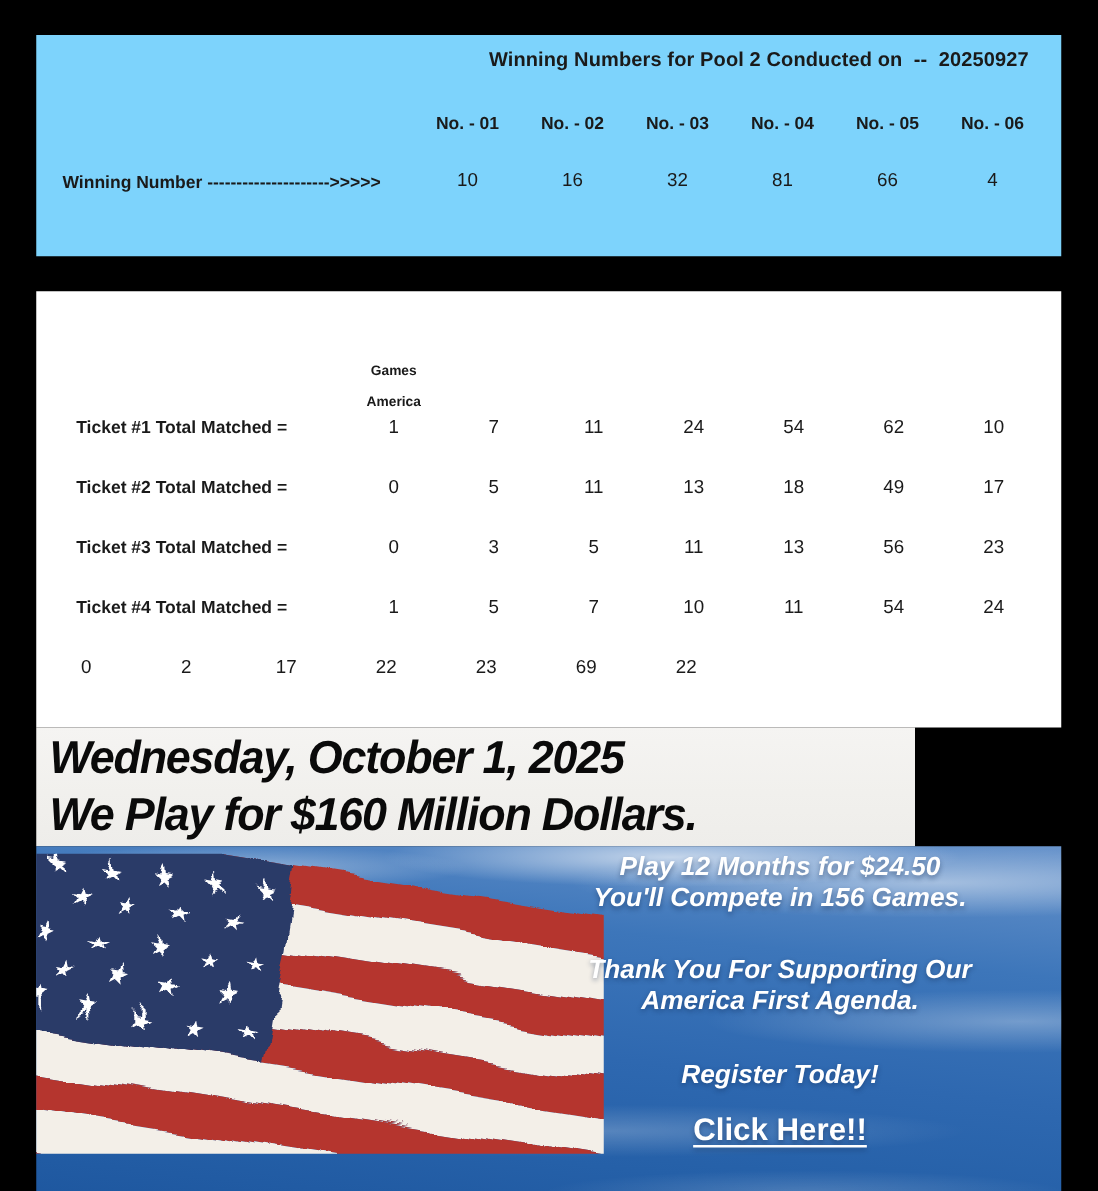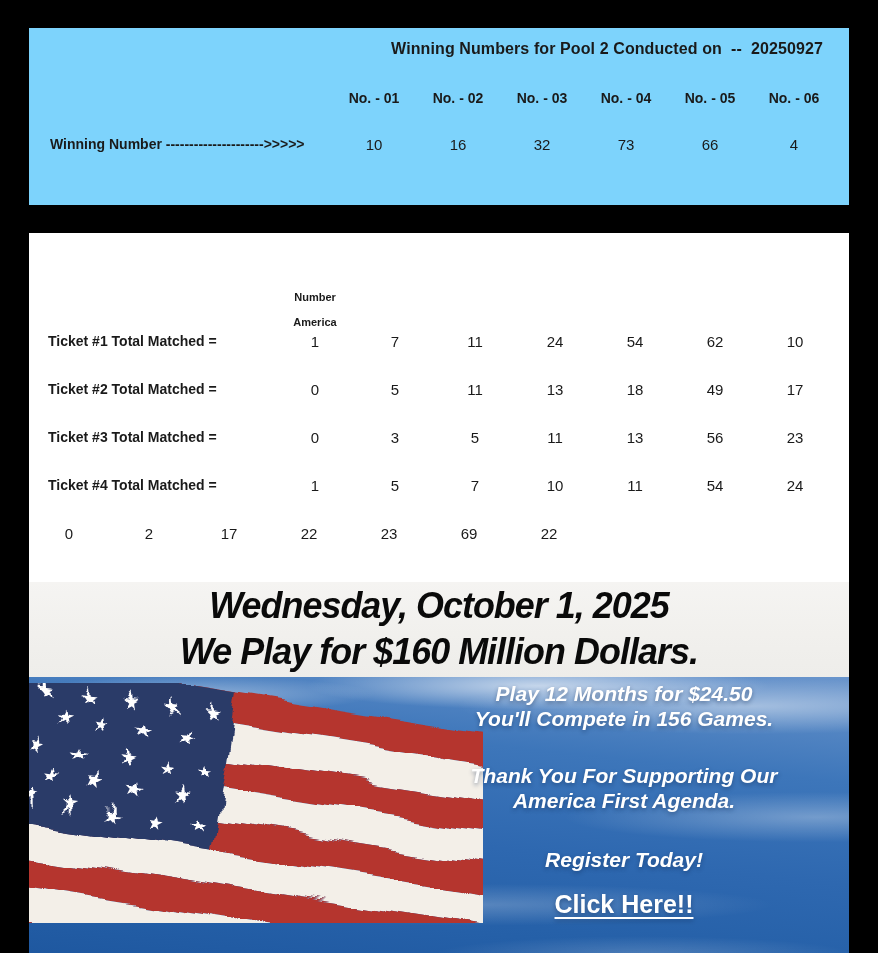--- a/index.html
+++ b/index.html
@@ -14,47 +14,47 @@
 
   
   .panel1 {
     position:absolute; left:29px; top:28px; width:820px; height:177px;
     background:#7dd3fc;
   }
   .p1-title {
     position:absolute; top:12px; right:26px;
     font-size:16px; font-weight:bold; letter-spacing:.1px;
   }
-  .hdr-row, .val-row { position:absolute; left:0; right:0; display:flex; align-items:flex-start; }
+  .hdr-row, .val-row { position:absolute; left:0; right:0; display:flex; align-items:center; }
   .hdr-row { top:62px; }
   .val-row { top:108px; }
   .p1-spacer { width:303px; padding-left:21px; font-size:14px; font-weight:bold; white-space:nowrap; }
   .p1-col { width:84px; text-align:center; }
   .hdr-row .p1-col { font-size:14px; font-weight:bold; }
   .val-row .p1-col { font-size:15px; }
 
   
   .panel2 {
     position:absolute; left:29px; top:233px; width:820px; height:349px;
     background:#ffffff;
   }
   .total-hdr {
     position:absolute; top:52px; left:246px; width:80px;
     text-align:center; font-size:11px; font-weight:bold; line-height:25px;
   }
   .tickets { position:absolute; top:84px; left:0; right:0; }
   .t-row { display:flex; align-items:center; height:48px; }
-  .t-label { width:246px; padding-left:19px; font-size:14px; font-weight:bold; white-space:nowrap; }
+  .t-label { width:246px; padding-left:32px; font-size:14px; font-weight:bold; white-space:nowrap; }
   .t-col { width:80px; text-align:center; font-size:15px; }
 
   
   .banner {
-    position:absolute; left:29px; top:582px; width:820px; height:95px;
+    position:absolute; left:29px; top:582px; width:703px; height:95px;
     background:linear-gradient(180deg,#f5f4f2 0%,#f1f0ed 55%,#eeedea 100%);
-    text-align:center; overflow:hidden;
+    text-align:left; overflow:hidden;
   }
   .banner-inner {
     padding-top:1px;
     font-size:37px; line-height:46px; font-weight:bold; font-style:italic;
     letter-spacing:-1px; color:#0a0a0a;
     transform:scaleX(.97); transform-origin:center;
     white-space:nowrap;
   }
 
   
@@ -103,29 +103,29 @@
     <div class="p1-col">No. - 04</div>
     <div class="p1-col">No. - 05</div>
     <div class="p1-col">No. - 06</div>
   </div>
 
   <div class="val-row">
     <div class="p1-spacer">Winning Number ---------------------&gt;&gt;&gt;&gt;&gt;</div>
     <div class="p1-col">10</div>
     <div class="p1-col">16</div>
     <div class="p1-col">32</div>
-    <div class="p1-col">73</div>
+    <div class="p1-col">81</div>
     <div class="p1-col">66</div>
     <div class="p1-col">4</div>
   </div>
 </div>
 
 <div class="panel2">
   <div class="total-hdr">
-    <div>Number</div>
+    <div>Games</div>
     <div>America</div>
   </div>
 
   <div class="tickets">
     <div class="t-row">
       <div class="t-label">Ticket #1 Total Matched =</div>
       <div class="t-col">1</div>
       <div class="t-col">7</div>
       <div class="t-col">11</div>
       <div class="t-col">24</div>

